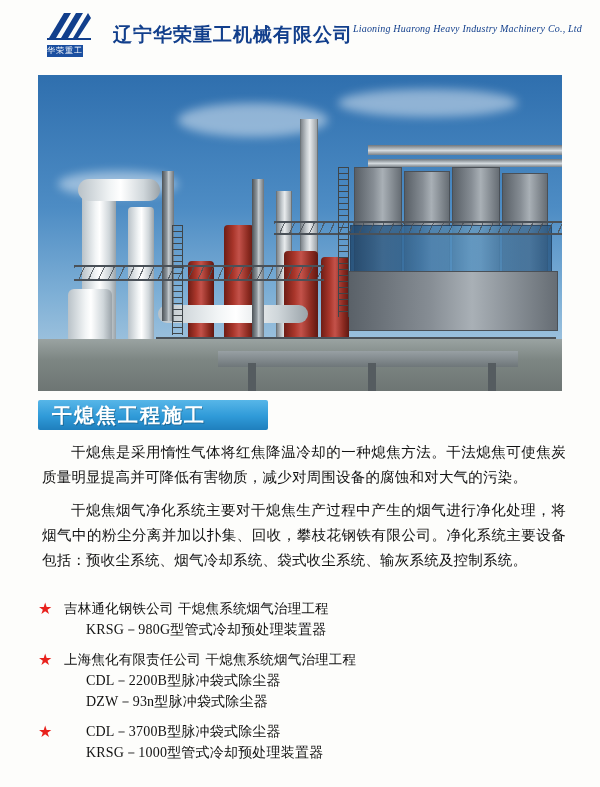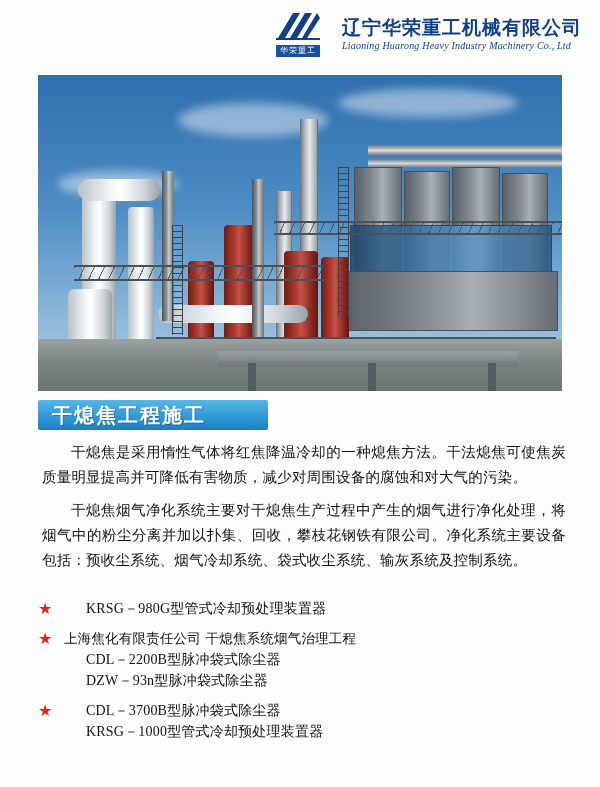--- a/index.html
+++ b/index.html
@@ -48,33 +48,32 @@
     position: absolute;
     left: 0;
     top: 0;
     width: 44px;
     height: 30px;
   }
   .logo-mark .brandbar {
     position: absolute;
     left: 0;
     bottom: 0;
-    width: 44px;
+    width: 36px;
     height: 12px;
     background: #1b4fa0;
     color: #ffffff;
     font-family: "DejaVu Sans", sans-serif;
     font-size: 8px;
     line-height: 12px;
     text-align: center;
     letter-spacing: 1px;
   }
   .company-names {
     display: flex;
-    flex-direction: column;
     justify-content: center;
   }
   .company-cn {
     font-family: "DejaVu Sans", sans-serif;
     font-size: 19px;
     font-weight: bold;
     color: #123f8c;
     letter-spacing: 1px;
     line-height: 24px;
   }
@@ -315,20 +314,21 @@
 
   <div class="body-text">
     <p>干熄焦是采用惰性气体将红焦降温冷却的一种熄焦方法。干法熄焦可使焦炭质量明显提高并可降低有害物质，减少对周围设备的腐蚀和对大气的污染。</p>
     <p>干熄焦烟气净化系统主要对干熄焦生产过程中产生的烟气进行净化处理，将烟气中的粉尘分离并加以扑集、回收，攀枝花钢铁有限公司。净化系统主要设备包括：预收尘系统、烟气冷却系统、袋式收尘系统、输灰系统及控制系统。</p>
   </div>
 
   <div class="projects">
 
     <div class="project">
       <span class="star">★</span>
+      <div class="proj-title">吉林通化钢铁公司 干熄焦系统烟气治理工程</div>
       <div class="proj-line">KRSG－980G型管式冷却预处理装置器</div>
     </div>
 
     <div class="project">
       <span class="star">★</span>
       <div class="proj-title">上海焦化有限责任公司 干熄焦系统烟气治理工程</div>
       <div class="proj-line">CDL－2200B型脉冲袋式除尘器</div>
       <div class="proj-line">DZW－93n型脉冲袋式除尘器</div>
     </div>
 

